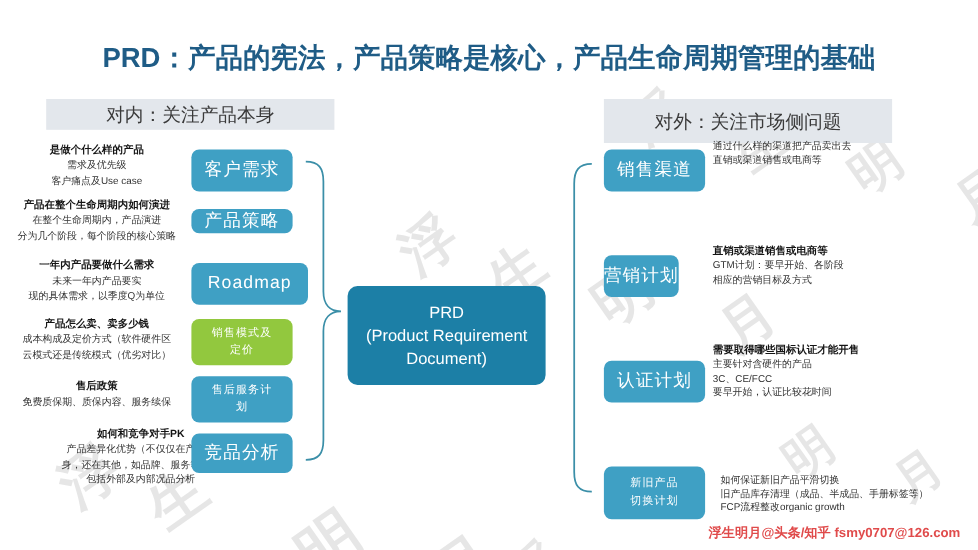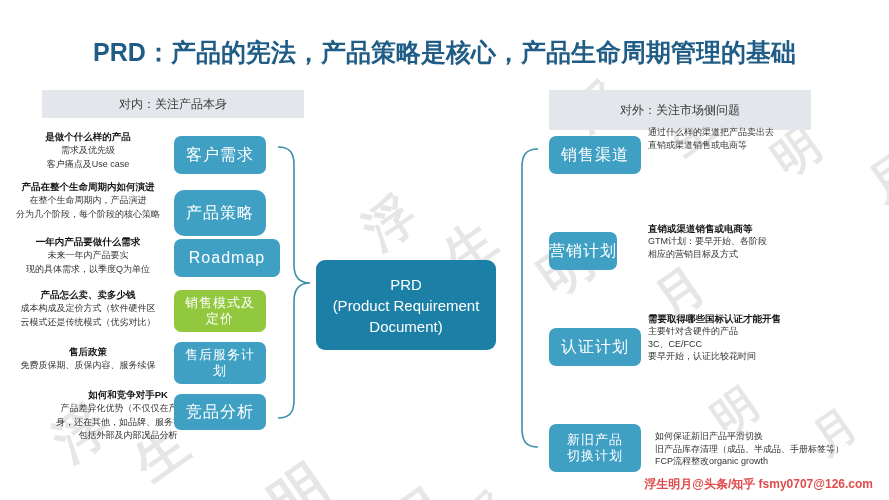--- a/index.html
+++ b/index.html
@@ -23,40 +23,40 @@
   
   #title{
     position:absolute;left:0;top:36px;width:889px;text-align:center;
     font-size:25px;font-weight:700;color:#1F5C86;letter-spacing:0px;
     white-space:nowrap;z-index:6;
   }
 
   
   .colhdr{
     position:absolute;background:#E3E7EC;color:#3a3a3a;
-    font-size:12px;display:flex;align-items:center;justify-content:center;
+    font-size:17px;display:flex;align-items:center;justify-content:center;
     z-index:6;
   }
   #hdr-left{left:42px;top:90px;width:262px;height:28px;}
   #hdr-right{left:549px;top:90px;width:262px;height:40px;}
 
   
   .ltext{position:absolute;width:160px;text-align:center;z-index:6;}
   .ltext .hd{font-size:9.5px;font-weight:700;color:#141414;line-height:13px;}
   .ltext .bd{font-size:9px;color:#333;line-height:12.5px;margin-top:1px;}
 
   
   .pill{
     position:absolute;border-radius:7px;display:flex;align-items:center;
     justify-content:center;text-align:center;color:#ffffff;
     font-size:16px;line-height:18px;letter-spacing:1px;z-index:6;
   }
   .pill.blue{background:#3FA0C4;}
   .pill.green{background:#92C83E;}
-  .pill.small{font-size:13px;line-height:16px;}
+  .pill.small{font-size:10px;line-height:16px;}
 
   
   #prd{
     position:absolute;left:316px;top:260px;width:180px;height:90px;
     background:#1C7FA6;border-radius:9px;color:#ffffff;
     display:flex;flex-direction:column;align-items:center;justify-content:center;
     font-size:15px;line-height:21px;z-index:6;text-align:center;
   }
 
   
@@ -136,21 +136,21 @@
   </div>
 
   <div class="ltext" style="left:8px;top:388px;margin-left:40px;">
     <div class="hd">如何和竞争对手PK</div>
     <div class="bd">产品差异化优势（不仅仅在产品本</div>
     <div class="bd">身，还在其他，如品牌、服务等），</div>
     <div class="bd">包括外部及内部况品分析</div>
   </div>
 
   <div class="pill blue" style="left:174px;top:136px;width:92px;height:38px;">客户需求</div>
-  <div class="pill blue" style="left:174px;top:190px;width:92px;height:46px;border-radius:10px;">产品策略</div>
+  <div class="pill blue" style="left:174px;top:190px;width:92px;height:22px;">产品策略</div>
   <div class="pill blue" style="left:174px;top:239px;width:106px;height:38px;">Roadmap</div>
   <div class="pill green small" style="left:174px;top:290px;width:92px;height:42px;white-space:pre-line;">销售模式及
 定价</div>
   <div class="pill blue small" style="left:174px;top:342px;width:92px;height:42px;white-space:pre-line;">售后服务计
 划</div>
   <div class="pill blue" style="left:174px;top:394px;width:92px;height:36px;">竞品分析</div>
 
   <div class="brace" style="left:276px;top:145px;">
     <svg width="42" height="275" viewBox="0 0 42 275" fill="none" xmlns="http://www.w3.org/2000/svg">
       <path d="M2 2 C14 2 18 8 18 20 L18 120 C18 132 24 138 34 138 C24 138 18 144 18 156 L18 255 C18 267 14 273 2 273" stroke="#3B8FA8" stroke-width="1.6" fill="none"></path>

